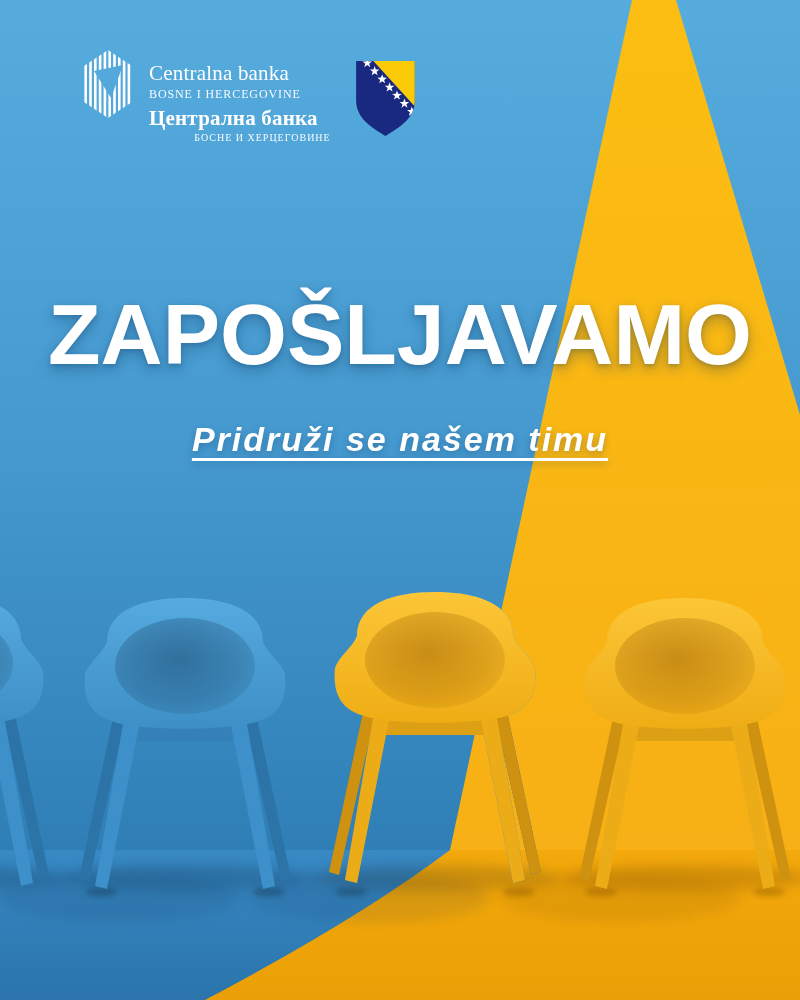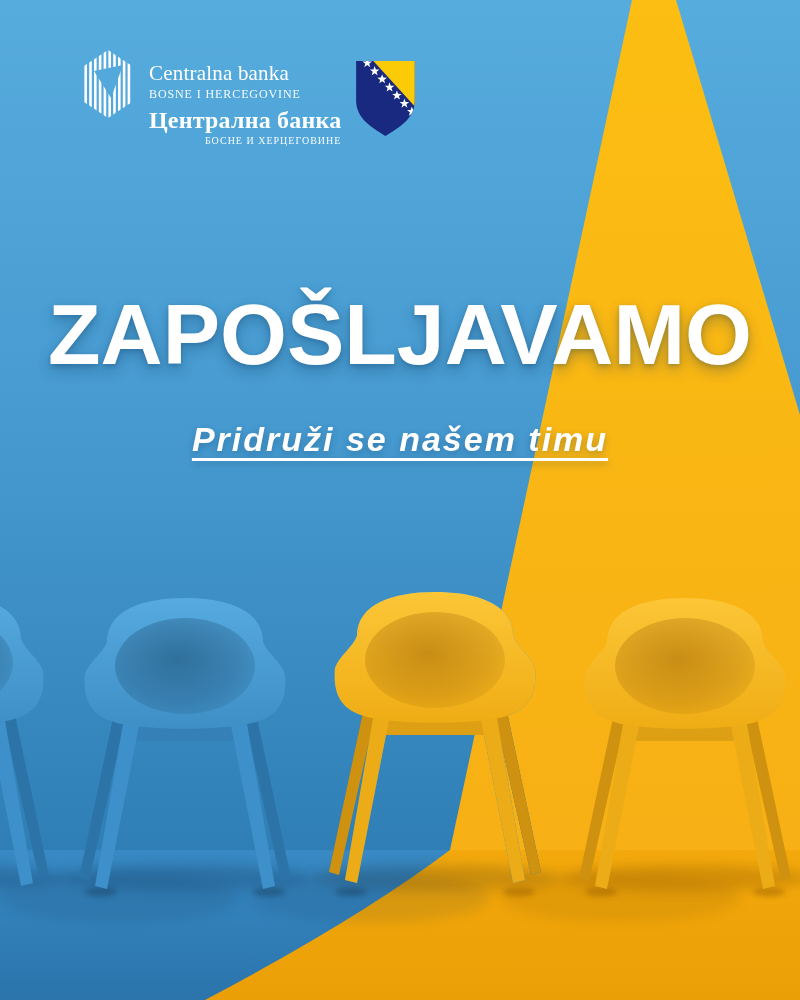--- a/index.html
+++ b/index.html
@@ -7,21 +7,21 @@
        font-family:"Liberation Sans",sans-serif;background:#459DD4;}
   .poster{position:absolute;inset:0;width:800px;height:872px;}
   .scene{position:absolute;left:0;top:0;width:800px;height:1000px;display:block;}
 
   
   .logo{position:absolute;left:84px;top:50px;display:flex;align-items:flex-start;gap:17px;color:#fff;}
   .logo-icon{width:48px;height:68px;display:block;flex:none;}
   .logo-text{font-family:"Liberation Serif",serif;line-height:1;padding-top:13px;}
   .logo-name{font-size:21px;letter-spacing:0.2px;margin:0 0 4px 0;}
   .logo-sub{font-size:12px;letter-spacing:0.9px;margin:0 0 8px 0;opacity:0.96;}
-  .logo-name-cy{font-size:24px;font-weight:700;letter-spacing:0.2px;margin:0 0 4px 0;}
+  .logo-name-cy{font-size:21px;font-weight:700;letter-spacing:0.2px;margin:0 13px 4px 0;}
   .logo-sub-cy{font-size:10px;letter-spacing:1px;margin:0;opacity:0.96;text-align:right;}
 
   .coa{position:absolute;left:354px;top:60px;width:63px;height:77px;display:block;}
 
   
   .headline{position:absolute;left:0;top:291px;width:800px;text-align:center;
     color:var(--text,#fff);font-size:86px;font-weight:700;line-height:1;letter-spacing:0px;
     text-shadow:0 6px 14px rgba(10,50,90,.30),0 2px 4px rgba(10,50,90,.22);white-space:nowrap;}
   .subtitle{position:absolute;left:0;top:420px;width:800px;text-align:center;
     color:var(--text,#fff);font-size:34px;font-weight:700;font-style:italic;letter-spacing:2px;

